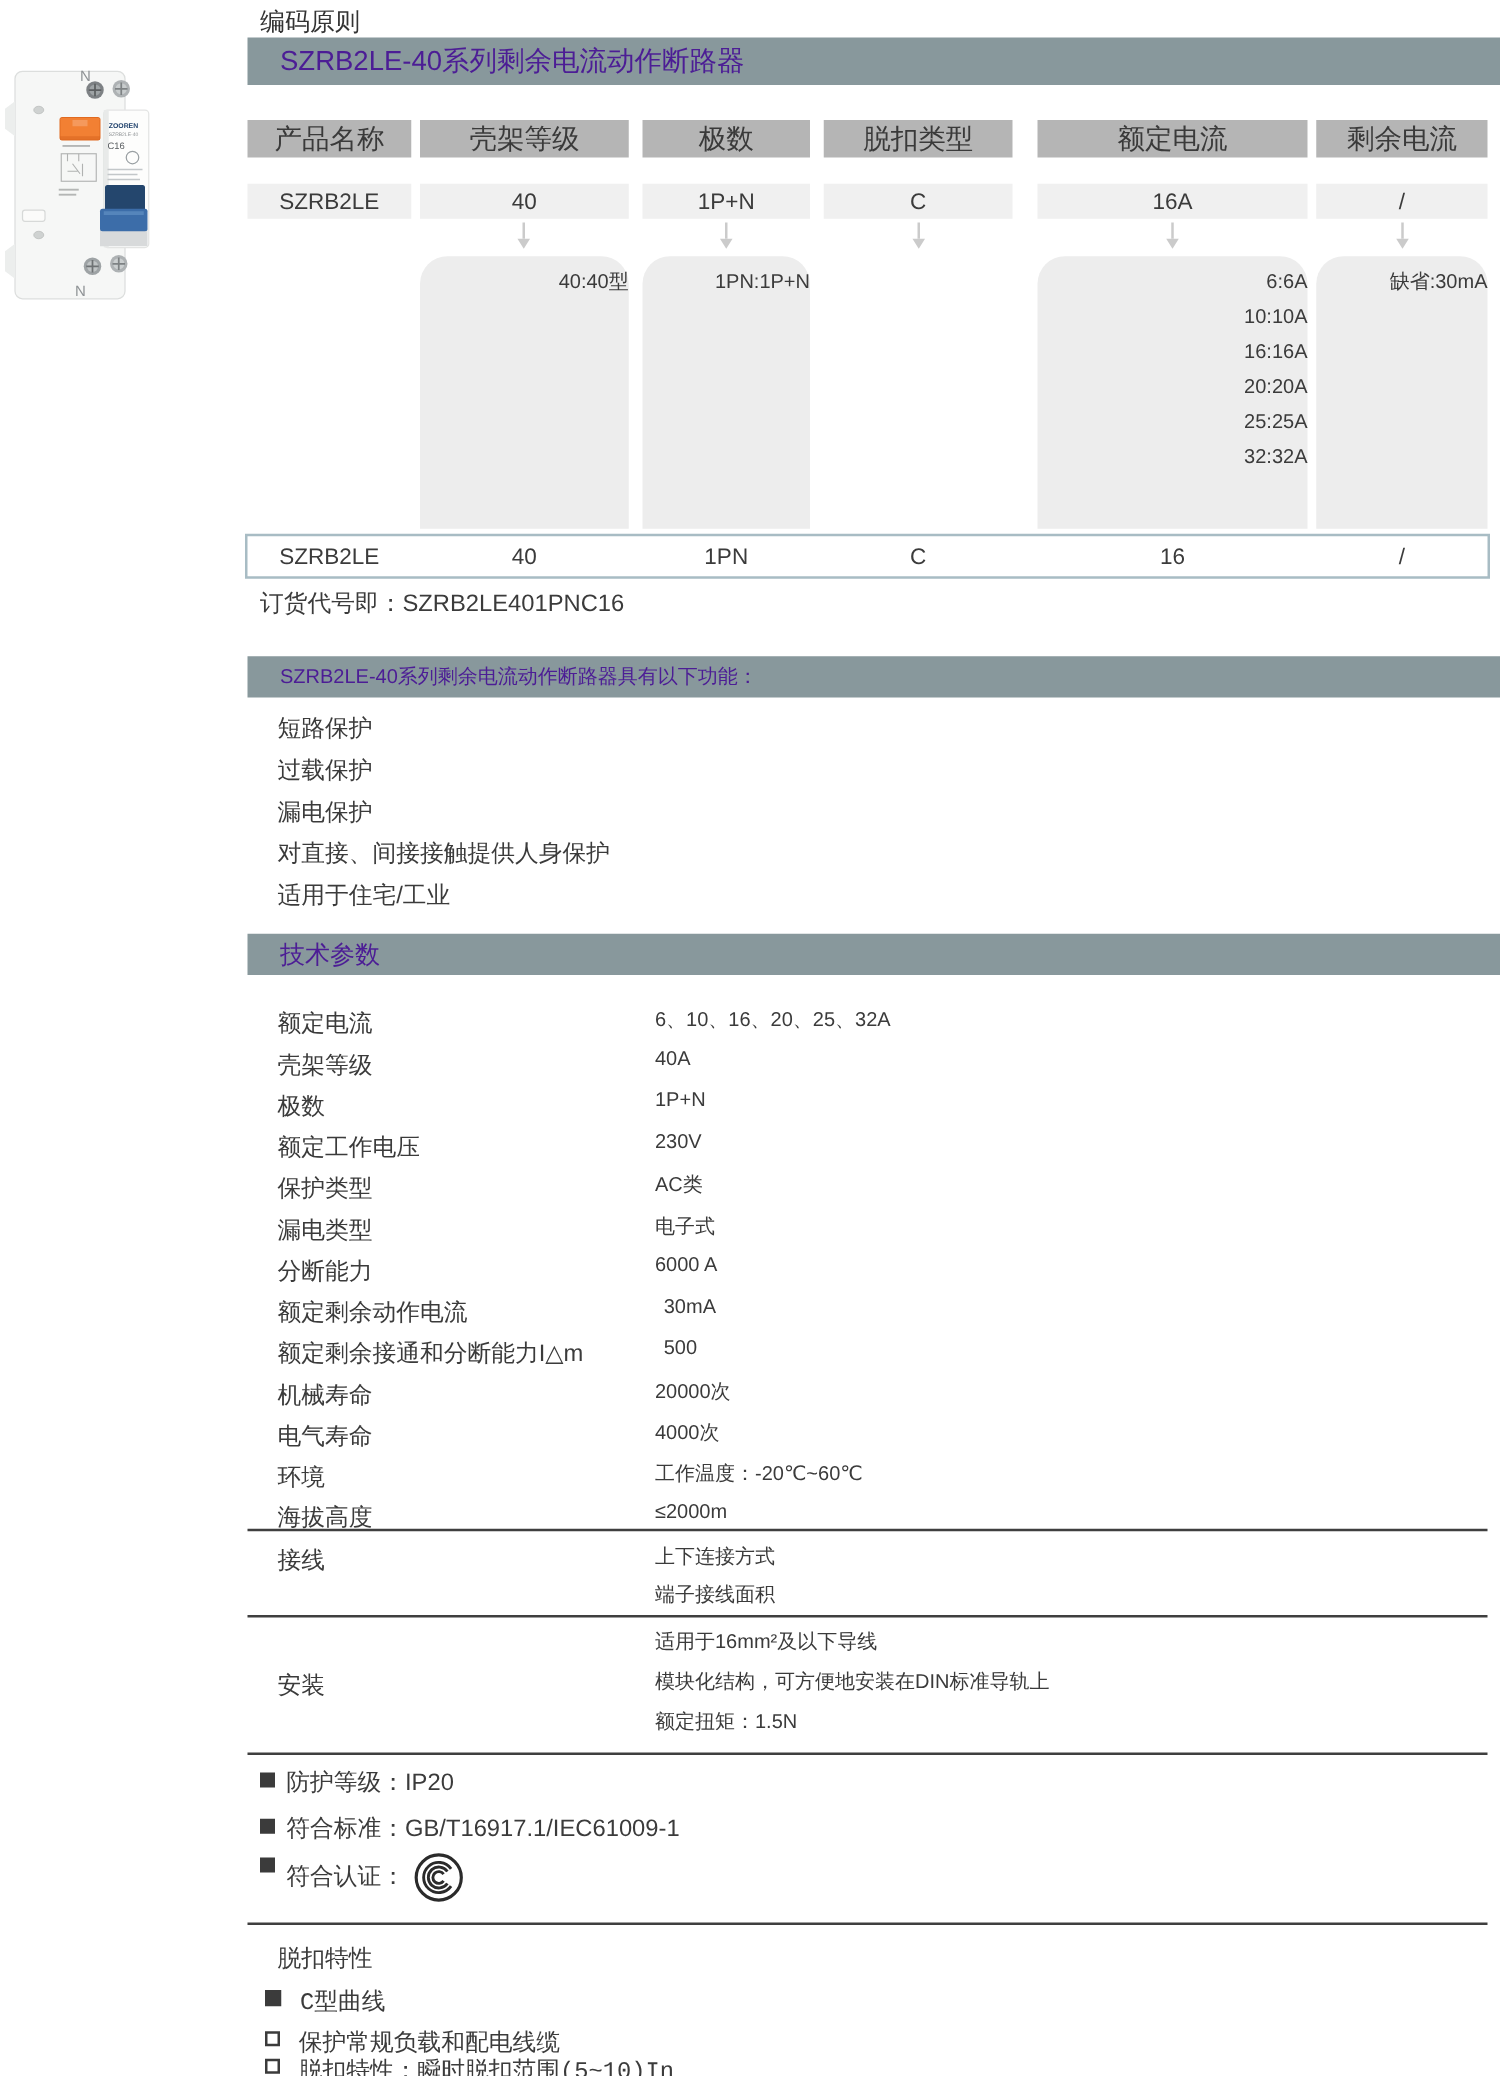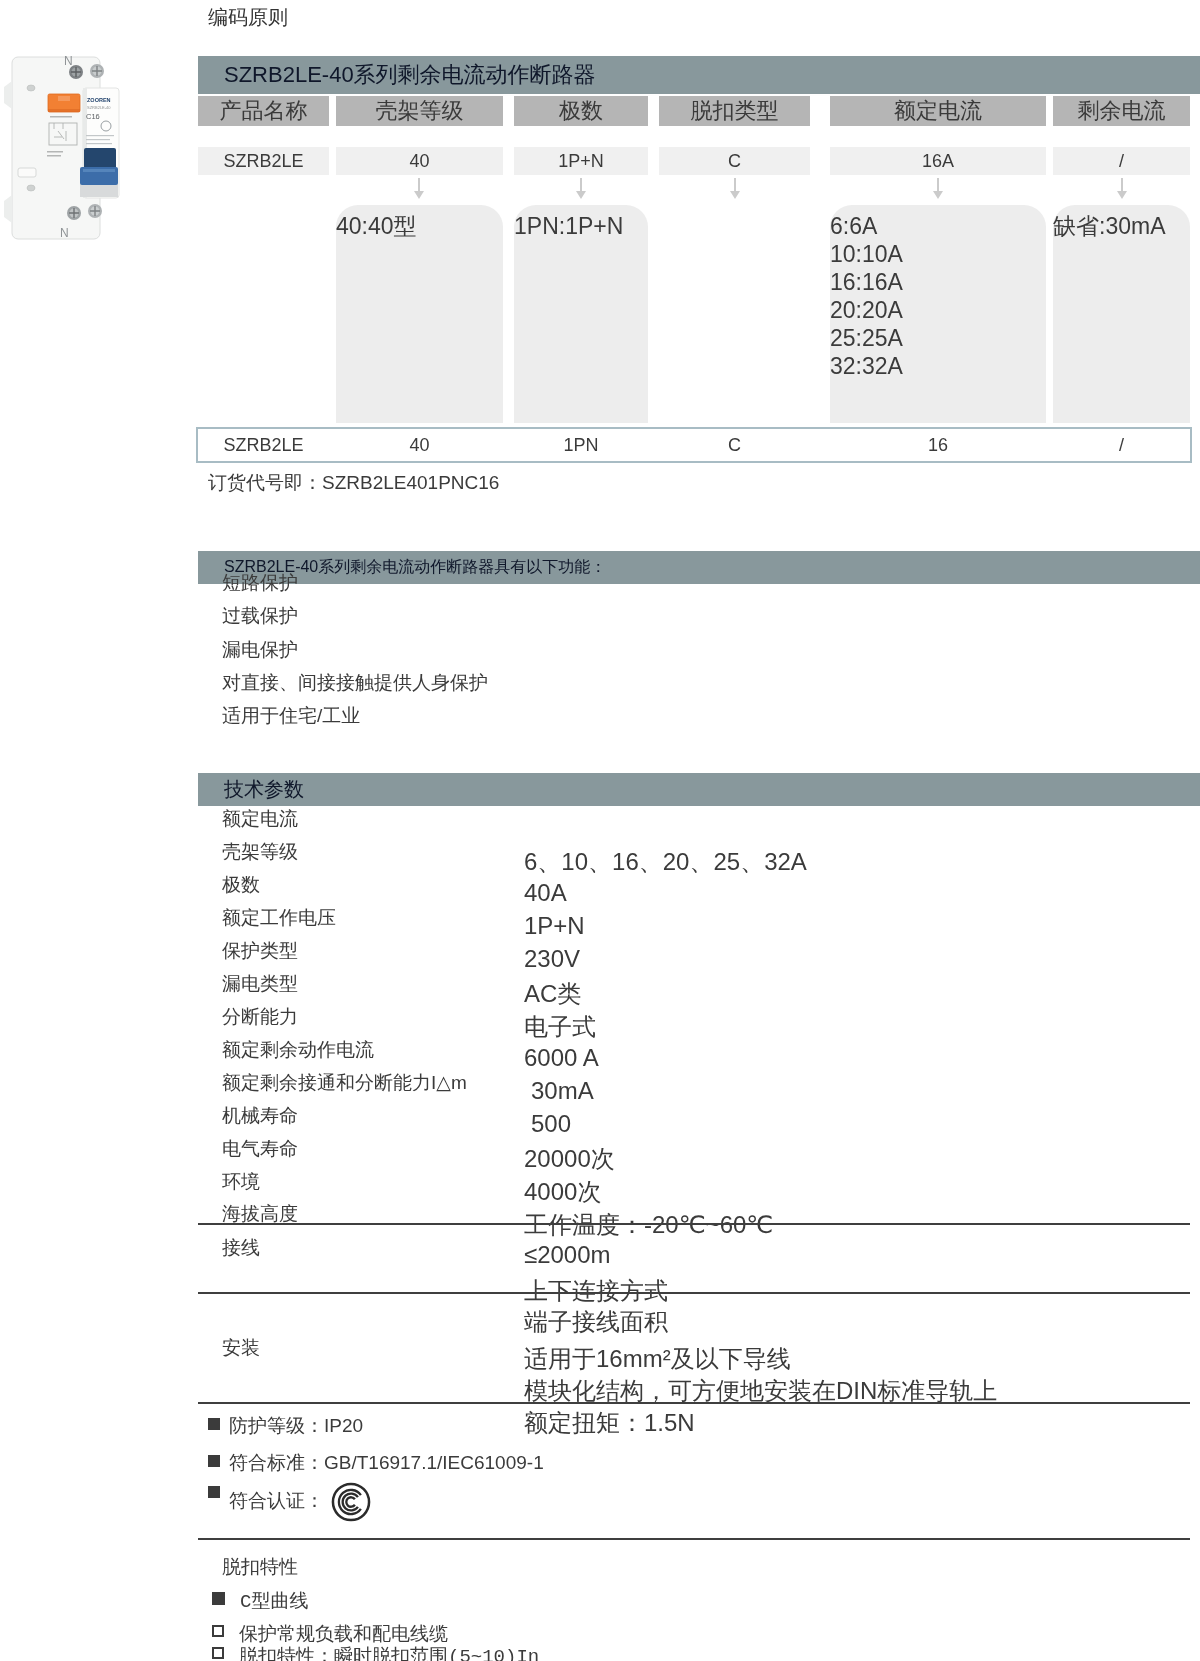--- a/index.html
+++ b/index.html
@@ -1,22 +1,22 @@
 <!DOCTYPE html>
 <html><head>
 <meta charset="utf-8">
 <style>
   html,body{margin:0;padding:0;background:#fff;}
   .page{position:relative;width:1200px;height:1661px;background:#fff;overflow:hidden;
         font-family:"Liberation Sans","DejaVu Sans",sans-serif;color:#3B3B3B;}
 
   .page-title{position:absolute;left:208px;top:4px;font-size:20px;color:#333;}
 
-  .bar{position:absolute;left:198px;right:0;background:#88989C;color:#0f172a;
-       box-sizing:border-box;padding-left:26px;display:flex;align-items:center;margin-top:26px;}
+  .bar{position:absolute;left:198px;right:0;background:#88989C;color:#4c1d95;
+       box-sizing:border-box;padding-left:26px;display:flex;align-items:center;}
   .bar1{top:30px;height:38px;font-size:22px;}
   .bar2{top:525px;height:33px;font-size:16px;}
   .bar3{top:747px;height:33px;font-size:20px;}
 
   
   .c1{left:198px;width:131px}.c2{left:336px;width:167px}.c3{left:514px;width:134px}
   .c4{left:659px;width:151px}.c5{left:830px;width:216px}.c6{left:1053px;width:137px}
 
   .hcell{position:absolute;top:96px;height:30px;background:#B5B5B5;display:flex;
          align-items:center;justify-content:center;font-size:22px;color:#3A3A3A;}
@@ -24,31 +24,31 @@
          align-items:center;justify-content:center;font-size:18px;}
 
   .arrow{position:absolute;top:178px;width:2px;height:13px;background:#CBCBCB;}
   .arrow::after{content:"";position:absolute;left:-4px;top:13px;width:0;height:0;
         border-left:5px solid transparent;border-right:5px solid transparent;
         border-top:8px solid #CBCBCB;}
   .a2{left:418px}.a3{left:580px}.a4{left:734px}.a5{left:937px}.a6{left:1121px}
 
   .obox{position:absolute;top:205px;height:218px;background:#EDEDED;
         border-radius:22px 22px 0 0;padding-top:7px;box-sizing:border-box;}
-  .opt{height:28px;line-height:28px;text-align:left;font-size:23px;}
+  .opt{height:28px;line-height:28px;text-align:right;font-size:16px;}
 
   .orow{position:absolute;left:196px;top:427px;width:996px;height:36px;
         border:2px solid #A8BCC4;background:#fff;box-sizing:border-box;}
   .ocell{position:absolute;top:429px;height:32px;line-height:32px;font-size:18px;text-align:center;}
 
   .order-note{position:absolute;left:208px;top:470px;font-size:19px;}
 
   .func{position:absolute;left:222px;font-size:19px;}
   .sl{position:absolute;left:222px;font-size:19px;}
-  .sv{position:absolute;left:524px;font-size:24px;margin-top:40px;}
+  .sv{position:absolute;left:524px;font-size:16px;}
   .ind{left:531px;}
   .sep{position:absolute;left:198px;width:992px;height:2px;background:#3F3F3F;}
 
   .blt{position:absolute;left:208px;display:flex;align-items:flex-start;font-size:19px;}
   .sq{width:12px;height:12px;background:#3B3B3B;margin:5px 9px 0 0;flex:none;}
   .sq.raise{margin-top:-2px;}
   .trip{left:212px;font-family:Liberation Mono, monospace;}
   .sq2{width:13px;height:13px;background:#3B3B3B;margin:4px 15px 0 0;flex:none;}
   .sqh{width:12px;height:12px;border:2px solid #3B3B3B;background:#fff;
        box-sizing:border-box;margin:4px 15px 0 0;flex:none;}

